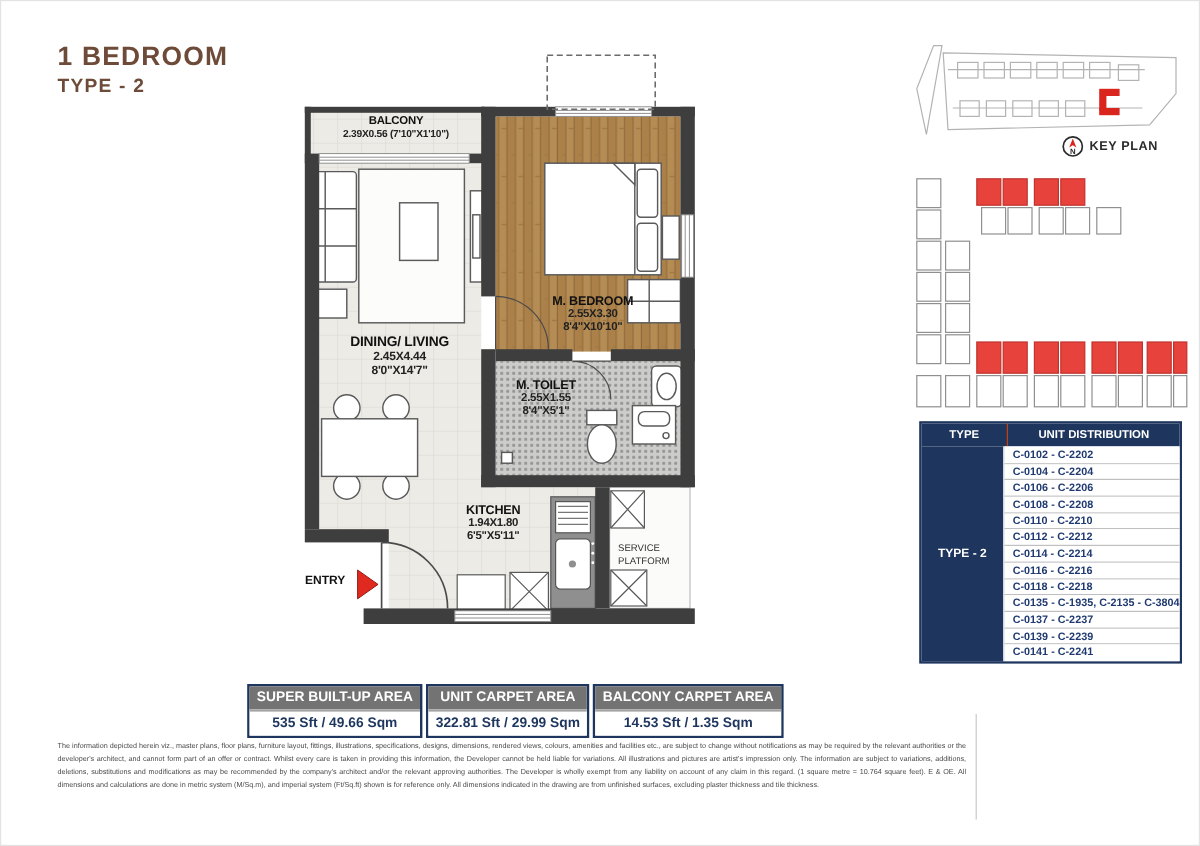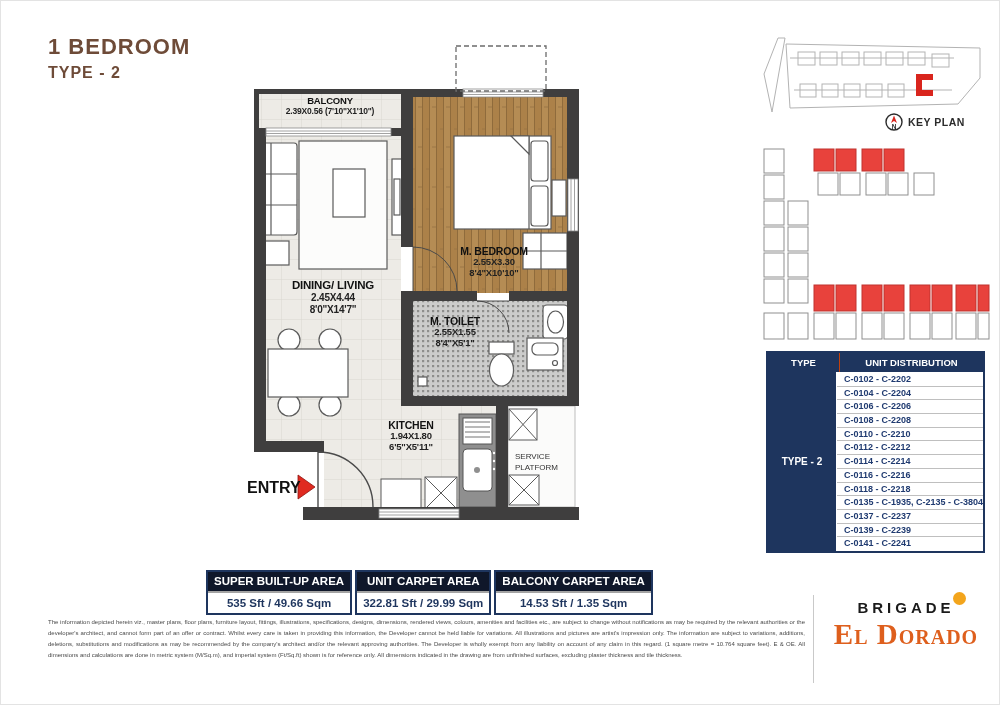--- a/index.html
+++ b/index.html
@@ -16,21 +16,21 @@
   .title h2 { font-size:16px; font-weight:bold; letter-spacing:1px; margin-top:4px; }
 
   
   .plan { position:absolute; left:240px; top:38px; width:360px; height:502px; }
   .plan svg { position:absolute; left:0; top:0; }
   .plan-label { position:absolute; text-align:center; color:#111; line-height:1.15; }
   .plan-label .rname { font-weight:bold; font-size:10.5px; letter-spacing:-0.2px; }
   .plan-label .rdim  { font-weight:bold; font-size:9px; color:#222; letter-spacing:-0.2px; }
   .lbl-balcony .rname { font-size:9.5px; } .lbl-balcony .rdim { font-size:8.5px; }
   .lbl-service { font-size:8px; color:#333; line-height:1.4; font-weight:normal; }
-  .lbl-entry { font-weight:bold; font-size:16px; }
+  .lbl-entry { font-weight:bold; font-size:10px; }
 
   
   .keyplan { position:absolute; left:753px; top:20px; width:237px; height:120px; }
   .kp-caption { position:absolute; left:884px; top:112px; display:flex; align-items:center; gap:5px; }
   .kp-caption span { font-size:10.5px; font-weight:bold; color:#2b2b2b; letter-spacing:0.5px; }
 
   
   .blocks { position:absolute; left:757px; top:142px; width:233px; height:202px; }
 
   
@@ -42,21 +42,21 @@
   .ut-type { width:72px; background:#1e355e; color:#fff; font-weight:bold; font-size:10px;
              display:flex; align-items:center; justify-content:center; border-right:1px solid #fff; }
   .ut-rows { flex:1; border-top:1px solid #fff; }
   .unit-row { height:13.7px; line-height:13.7px; font-size:9px; font-weight:bold; color:#1f3a70;
               padding-left:7px; border-bottom:1px solid #bfbfbf; background:#fff; white-space:nowrap; }
   .unit-row:last-child { border-bottom:none; }
 
   
   .areas { position:absolute; left:205px; top:569px; display:flex; gap:3px; }
   .area-t { border:2px solid #1e355e; }
-  .area-t .ah { background:#0f172a; color:#fff; font-weight:bold; font-size:11.5px;
+  .area-t .ah { background:#737373; color:#fff; font-weight:bold; font-size:11.5px;
                 text-align:center; padding:3px 6px 4px; white-space:nowrap; }
   .area-t .av { background:#fff; color:#1e355e; font-weight:bold; font-size:11.5px;
                 text-align:center; padding:4px 6px; border-top:2px solid #a3a3a3; white-space:nowrap; }
 
   
   .disclaimer { position:absolute; left:47px; top:616px; width:757px; font-size:6px;
                 color:#4a4a4a; text-align:justify; line-height:11px; }
 
   
   .logo-divider { position:absolute; left:812px; top:594px; width:1px; height:88px; background:#c9c9c9; }
@@ -348,18 +348,14 @@
     </div>
     <div class="area-t">
       <div class="ah">BALCONY CARPET AREA</div>
       <div class="av">14.53 Sft / 1.35 Sqm</div>
     </div>
   </div>
 
   <div class="disclaimer">The information depicted herein viz., master plans, floor plans, furniture layout, fittings, illustrations, specifications, designs, dimensions, rendered views, colours, amenities and facilities etc., are subject to change without notifications as may be required by the relevant authorities or the developer's architect, and cannot form part of an offer or contract. Whilst every care is taken in providing this information, the Developer cannot be held liable for variations. All illustrations and pictures are artist's impression only. The information are subject to variations, additions, deletions, substitutions and modifications as may be recommended by the company's architect and/or the relevant approving authorities. The Developer is wholly exempt from any liability on account of any claim in this regard. (1 square metre = 10.764 square feet). E &amp; OE. All dimensions and calculations are done in metric system (M/Sq.m), and imperial system (Ft/Sq.ft) shown is for reference only. All dimensions indicated in the drawing are from unfinished surfaces, excluding plaster thickness and tile thickness.</div>
 
   <div class="logo-divider"></div>
-  <div class="logo">
-    <div class="brand"><span>BRIGADE</span><span class="dot"></span></div>
-    <div class="project">El Dorado</div>
-  </div>
 
 </div>
 
 </body></html>

